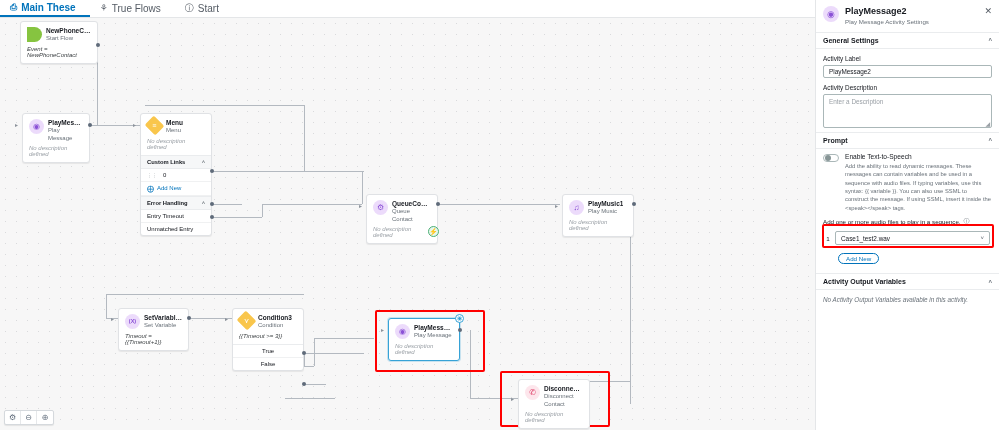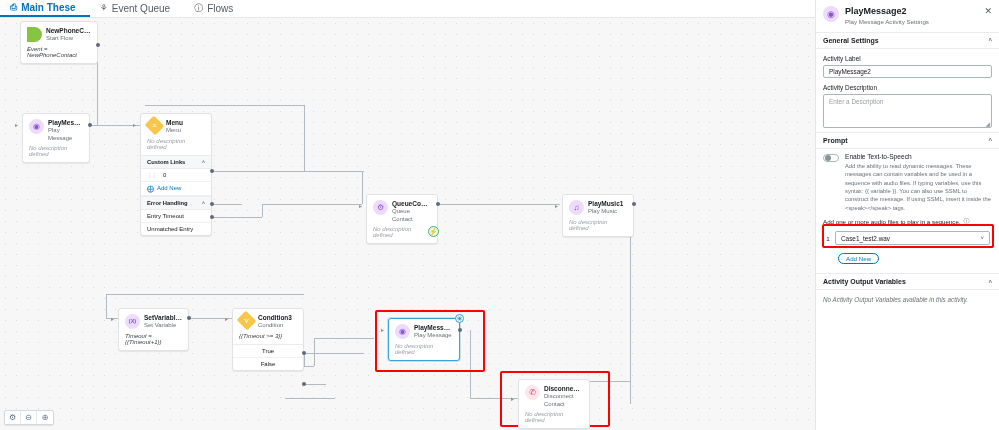--- a/index.html
+++ b/index.html
@@ -164,25 +164,25 @@
 </head>
 <body>
 
 <div id="tabbar">
   <div class="tab active">
     <span class="ticon">⎙</span>
     <span>Main These</span>
   </div>
   <div class="tab">
     <span class="ticon">⚘</span>
-    <span>Event Queue</span>
+    <span>True Flows</span>
   </div>
   <div class="tab">
     <span class="ticon">ⓘ</span>
-    <span>Flows</span>
+    <span>Start</span>
   </div>
 </div>
 
 <div id="canvas">
 
   <div class="conn v" style="left:97px; top:27px; height:80px;"></div>
   <div class="conn h" style="left:22px; top:107px; width:75px;"></div>
   <div class="conn h" style="left:90px; top:107px; width:55px;"></div>
   <div class="conn v" style="left:22px; top:107px; height:0px;"></div>
 

